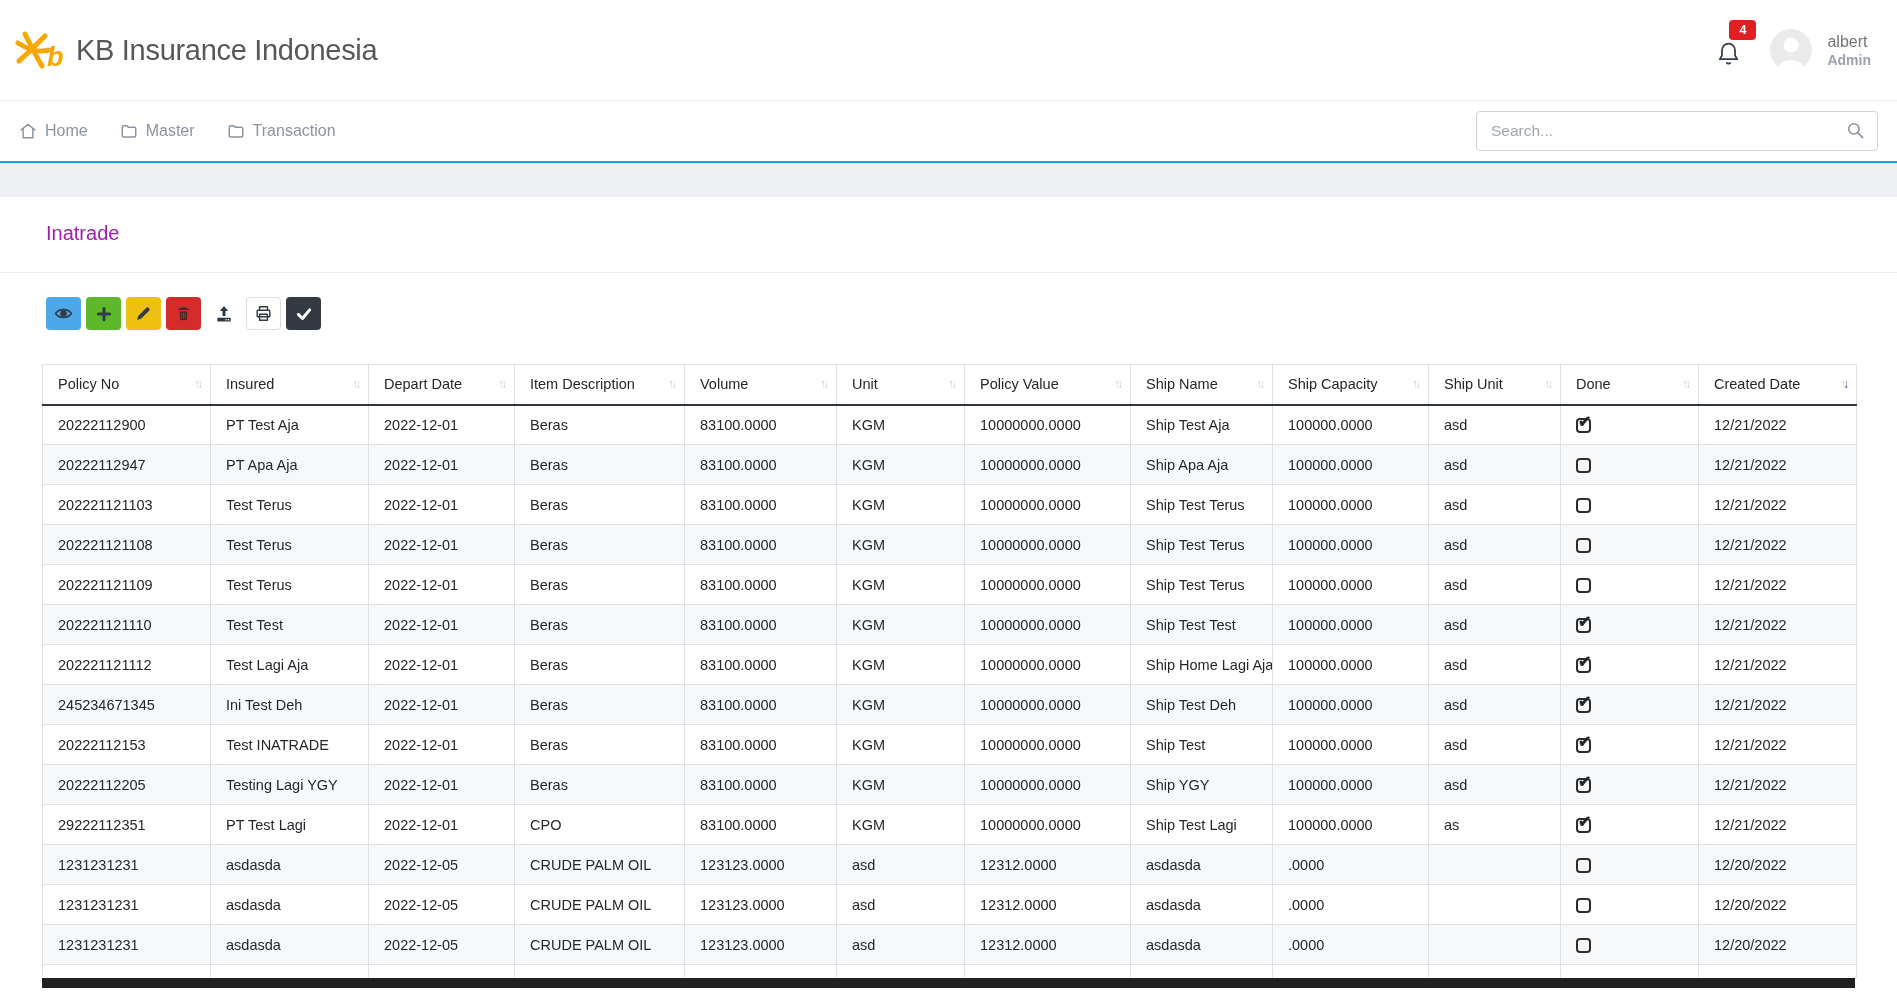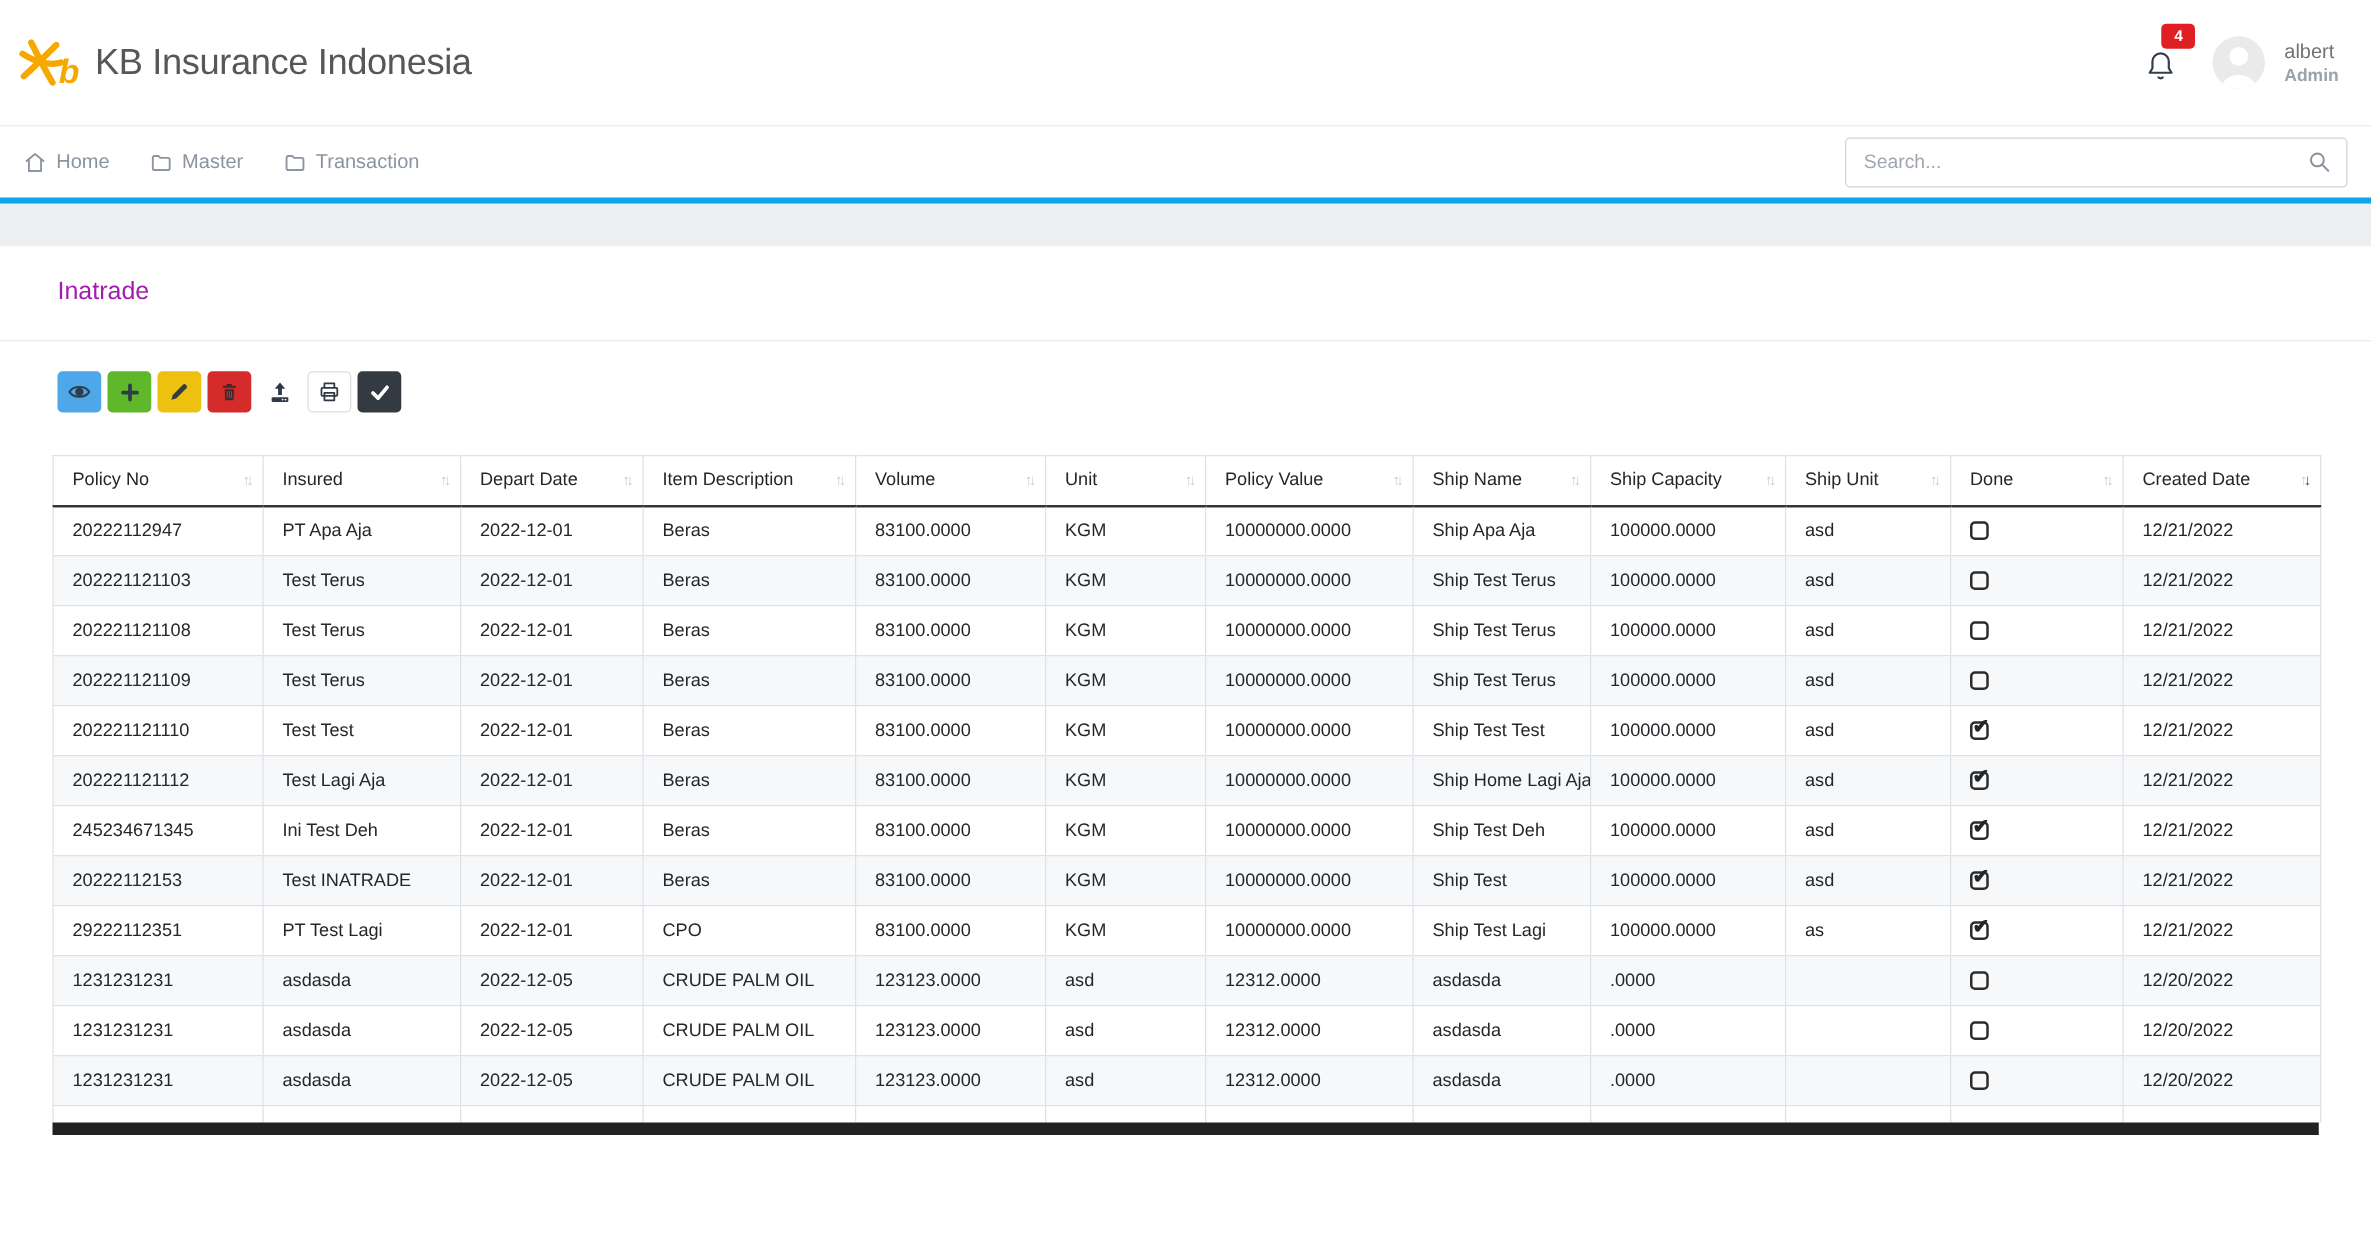--- a/index.html
+++ b/index.html
@@ -14,21 +14,21 @@
   .user-area { display:flex; align-items:center; gap:15px; }
   .bell-wrap { position:relative; margin-right:14px; margin-top:10px; }
   .badge { position:absolute; top:-20px; left:13px; background:#e01f25; color:#fff;
            font-size:12.5px; font-weight:700; border-radius:4px; padding:3px 10px; }
   .avatar { width:42px; height:42px; border-radius:50%; background:#e9eaeb;
             display:flex; align-items:flex-end; justify-content:center; overflow:hidden; }
   .user-name { font-size:16px; color:#737373; line-height:1.3; }
   .user-role { font-size:14px; color:#99a2ad;font-weight:bold; }
 
   
-  .menubar { height:62px; border-bottom:5px solid #0ea5e9; display:flex;
+  .menubar { height:62px; border-bottom:2px solid #0ea5e9; display:flex;
              align-items:center; justify-content:space-between; padding:0 19px; }
   .menu-items { display:flex; gap:32px; }
   .menu-item { display:flex; align-items:center; gap:8px; color:#8b94a1;
                font-size:16px; cursor:pointer; }
   .search-wrap { position:relative; width:402px; }
   .search-input { width:100%; height:40px; border:1px solid #ced3d9; border-radius:4px;
                   padding:0 42px 0 14px; font-size:15.5px; color:#495057; outline:none; }
   .search-input::placeholder { color:#a0a7b1; }
   .search-icon { position:absolute; right:13px; top:10px; color:#8a929d; }
 
@@ -220,20 +220,34 @@
           <th><span>Policy Value</span><span class="sort both"><span class="up">↑</span><span class="dn">↓</span></span></th>
           <th><span>Ship Name</span><span class="sort both"><span class="up">↑</span><span class="dn">↓</span></span></th>
           <th><span>Ship Capacity</span><span class="sort both"><span class="up">↑</span><span class="dn">↓</span></span></th>
           <th><span>Ship Unit</span><span class="sort both"><span class="up">↑</span><span class="dn">↓</span></span></th>
           <th><span>Done</span><span class="sort both"><span class="up">↑</span><span class="dn">↓</span></span></th>
           <th><span>Created Date</span><span class="sort desc"><span class="up">↑</span><span class="dn">↓</span></span></th>
         </tr>
       </thead>
     <tbody id="table-body">
         <tr>
+          <td>20222112900</td>
+          <td>PT Test Aja</td>
+          <td>2022-12-01</td>
+          <td>Beras</td>
+          <td>83100.0000</td>
+          <td>KGM</td>
+          <td>10000000.0000</td>
+          <td>Ship Test Aja</td>
+          <td>100000.0000</td>
+          <td>asd</td>
+          <td><span class="cb checked"></span></td>
+          <td>12/21/2022</td>
+        </tr>
+        <tr>
           <td>20222112947</td>
           <td>PT Apa Aja</td>
           <td>2022-12-01</td>
           <td>Beras</td>
           <td>83100.0000</td>
           <td>KGM</td>
           <td>10000000.0000</td>
           <td>Ship Apa Aja</td>
           <td>100000.0000</td>
           <td>asd</td>
@@ -326,20 +340,34 @@
         </tr>
         <tr>
           <td>20222112153</td>
           <td>Test INATRADE</td>
           <td>2022-12-01</td>
           <td>Beras</td>
           <td>83100.0000</td>
           <td>KGM</td>
           <td>10000000.0000</td>
           <td>Ship Test</td>
+          <td>100000.0000</td>
+          <td>asd</td>
+          <td><span class="cb checked"></span></td>
+          <td>12/21/2022</td>
+        </tr>
+        <tr>
+          <td>20222112205</td>
+          <td>Testing Lagi YGY</td>
+          <td>2022-12-01</td>
+          <td>Beras</td>
+          <td>83100.0000</td>
+          <td>KGM</td>
+          <td>10000000.0000</td>
+          <td>Ship YGY</td>
           <td>100000.0000</td>
           <td>asd</td>
           <td><span class="cb checked"></span></td>
           <td>12/21/2022</td>
         </tr>
         <tr>
           <td>29222112351</td>
           <td>PT Test Lagi</td>
           <td>2022-12-01</td>
           <td>CPO</td>

